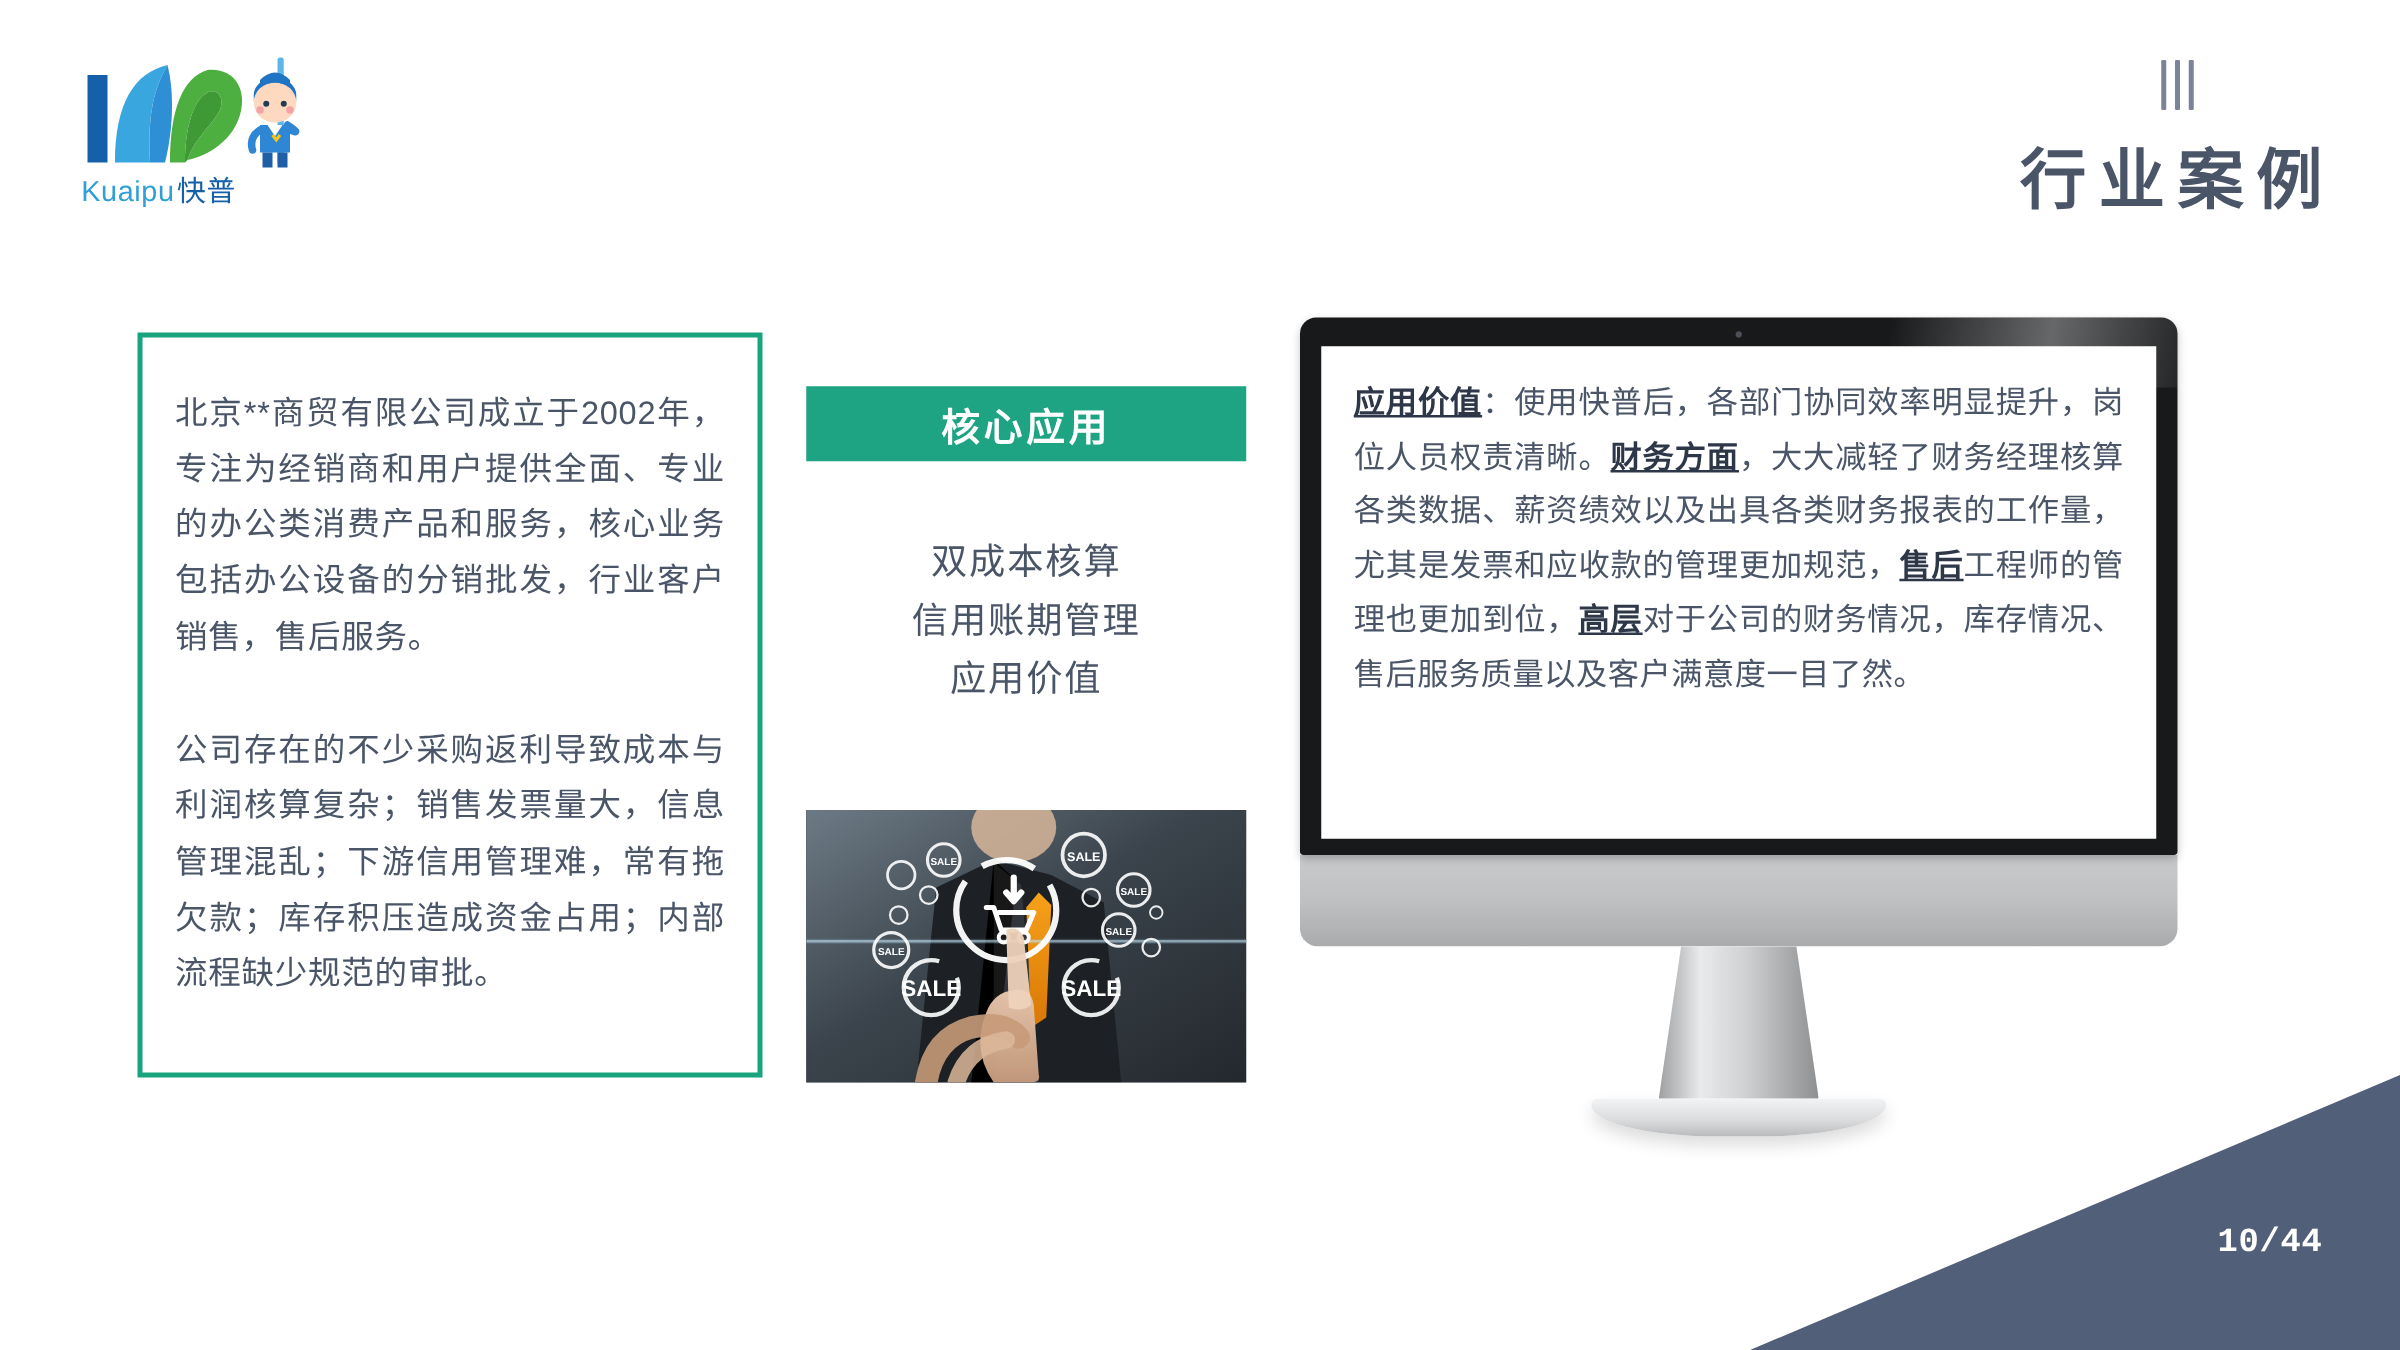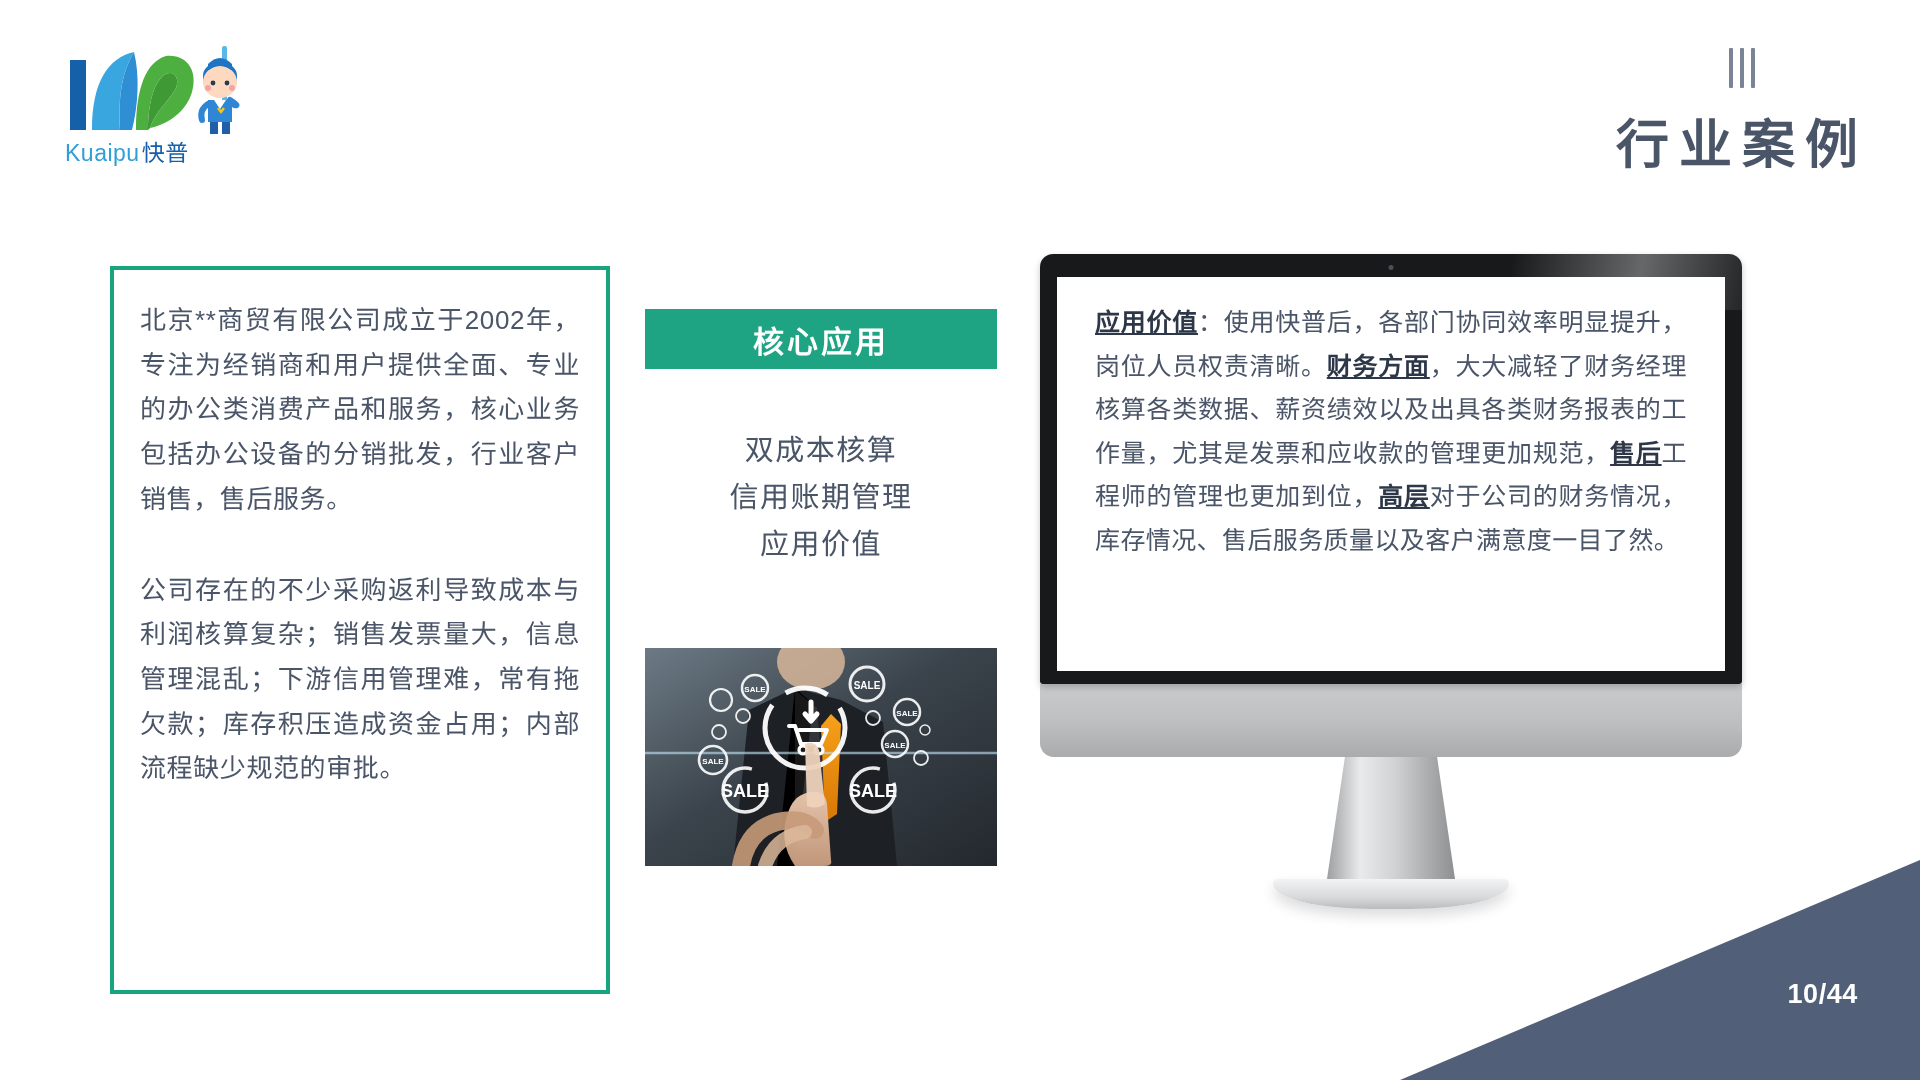--- a/index.html
+++ b/index.html
@@ -36,23 +36,23 @@
   }
   .bars{display:flex;gap:7px;align-items:center;}
   .bars i{display:block;width:4px;height:40px;background:#7b8496;border-radius:1px;}
   .header-text{
     font-size:53px;font-weight:700;color:#4a5568;
     letter-spacing:10px;line-height:1;white-space:nowrap;
   }
 
   
   .left-card{
-    position:absolute;left:110px;top:266px;width:500px;height:728px;
+    position:absolute;left:110px;top:266px;width:500px;height:596px;
     border:4px solid #18a47e;background:#fff;box-sizing:border-box;
-    padding:28px 26px 0 26px;
+    padding:38px 26px 0 26px;
   }
   .left-card p{
     margin:0;
     font-size:26px;line-height:1.72;color:#4a5568;
     letter-spacing:.6px;text-align:justify;
   }
   .left-card p.gap{margin-top:46px;}
 
   
   .mid-col{position:absolute;left:645px;top:276px;width:352px;}
@@ -85,21 +85,21 @@
     position:absolute;right:0;top:0;width:230px;height:56px;
     background:linear-gradient(100deg,rgba(255,255,255,0) 0%,rgba(255,255,255,.34) 55%,rgba(255,255,255,.06) 100%);
     border-radius:0 13px 0 0;pointer-events:none;
   }
   .mon-cam{
     position:absolute;left:50%;top:11px;transform:translateX(-50%);
     width:5px;height:5px;border-radius:50%;background:#4c4f55;
   }
   .mon-screen{
     width:100%;height:100%;background:#ffffff;box-sizing:border-box;
-    padding:24px 38px;overflow:hidden;
+    padding:24px 26px;overflow:hidden;
   }
   .mon-screen p{
     margin:0;font-size:25px;line-height:1.74;color:#4a5568;
     letter-spacing:.4px;text-align:justify;
   }
   .mon-screen b{font-weight:700;color:#2d3748;text-decoration:underline;}
   .mon-chin{
     width:702px;height:73px;
     background:linear-gradient(180deg,#c9cbcd 0%,#bdbfc1 52%,#a9abad 100%);
     border-radius:0 0 14px 14px;
@@ -112,21 +112,21 @@
   .mon-base{
     width:236px;height:30px;margin:0 auto;
     background:linear-gradient(180deg,#f2f3f4 0%,#d8dadb 60%,#b9bbbd 100%);
     border-radius:6px 6px 50% 50%/6px 6px 100% 100%;
     box-shadow:0 7px 14px rgba(0,0,0,.14);
   }
 
   
   .page-num{
     position:absolute;right:62px;bottom:70px;
-    color:#ffffff;font-size:27px;font-weight:700;letter-spacing:.6px;
+    color:#ffffff;font-size:27px;font-weight:700;letter-spacing:.6px;font-family:Liberation Mono, monospace;
   }
 </style>
 </head>
 <body>
 
 <div class="slide">
 
   <svg class="corner-wedge" viewBox="0 0 1920 1080" preserveAspectRatio="none">
     <polygon id="wedge-poly" points="1400,1080 1920,860 1920,1080" fill="#525f78"></polygon>
   </svg>

